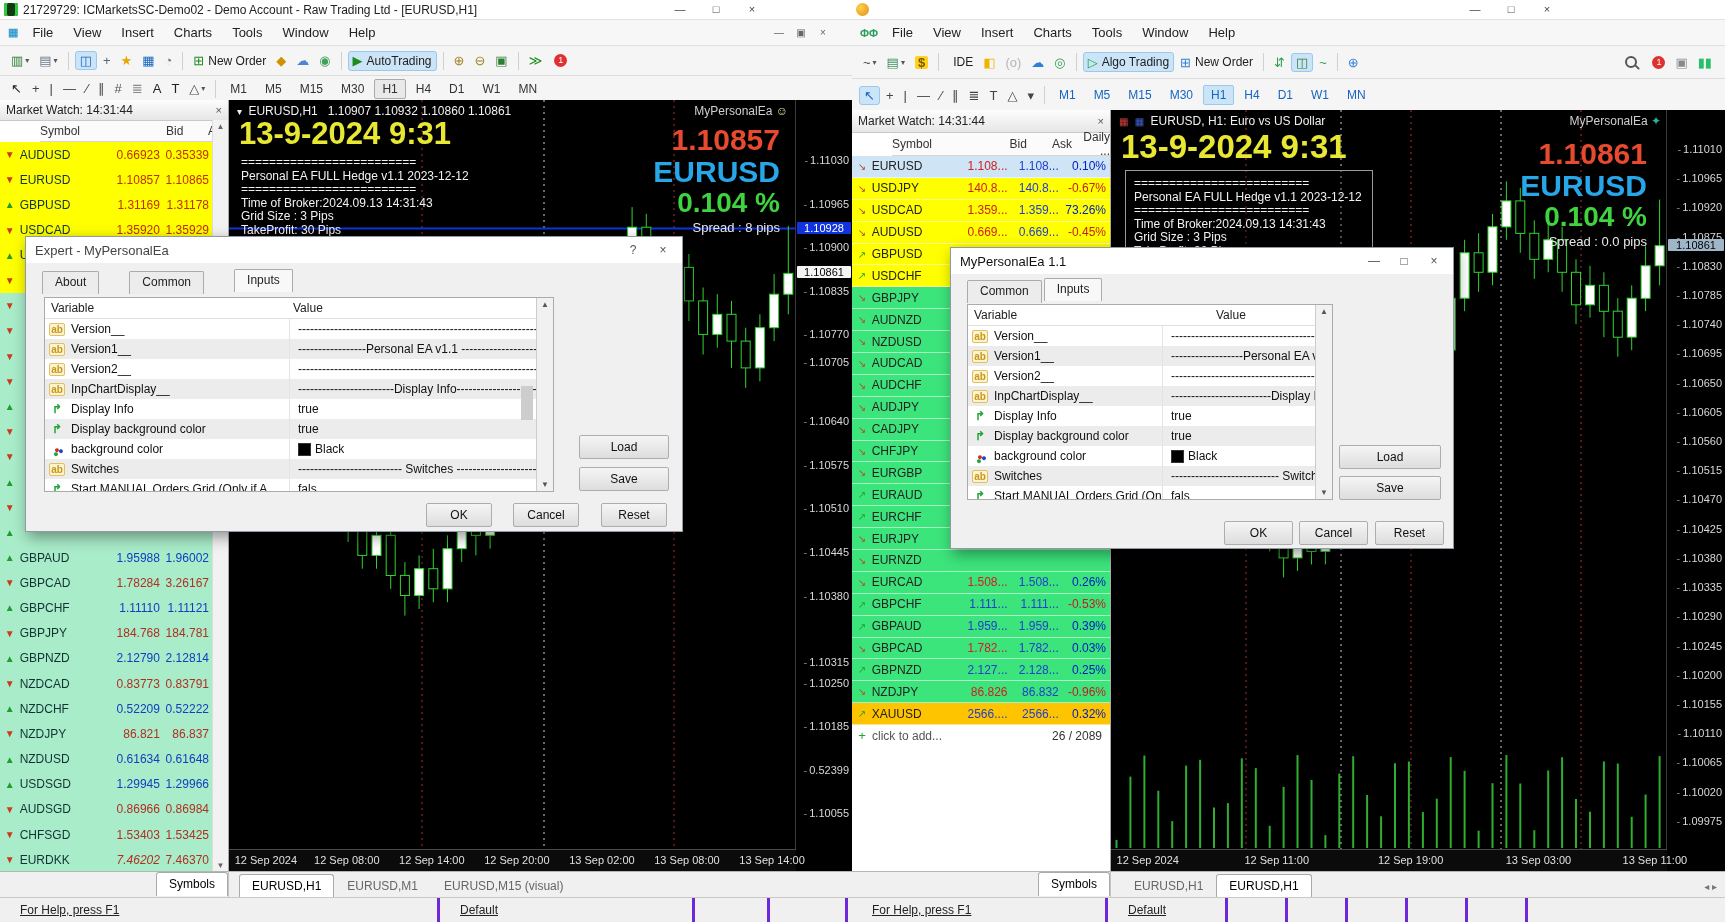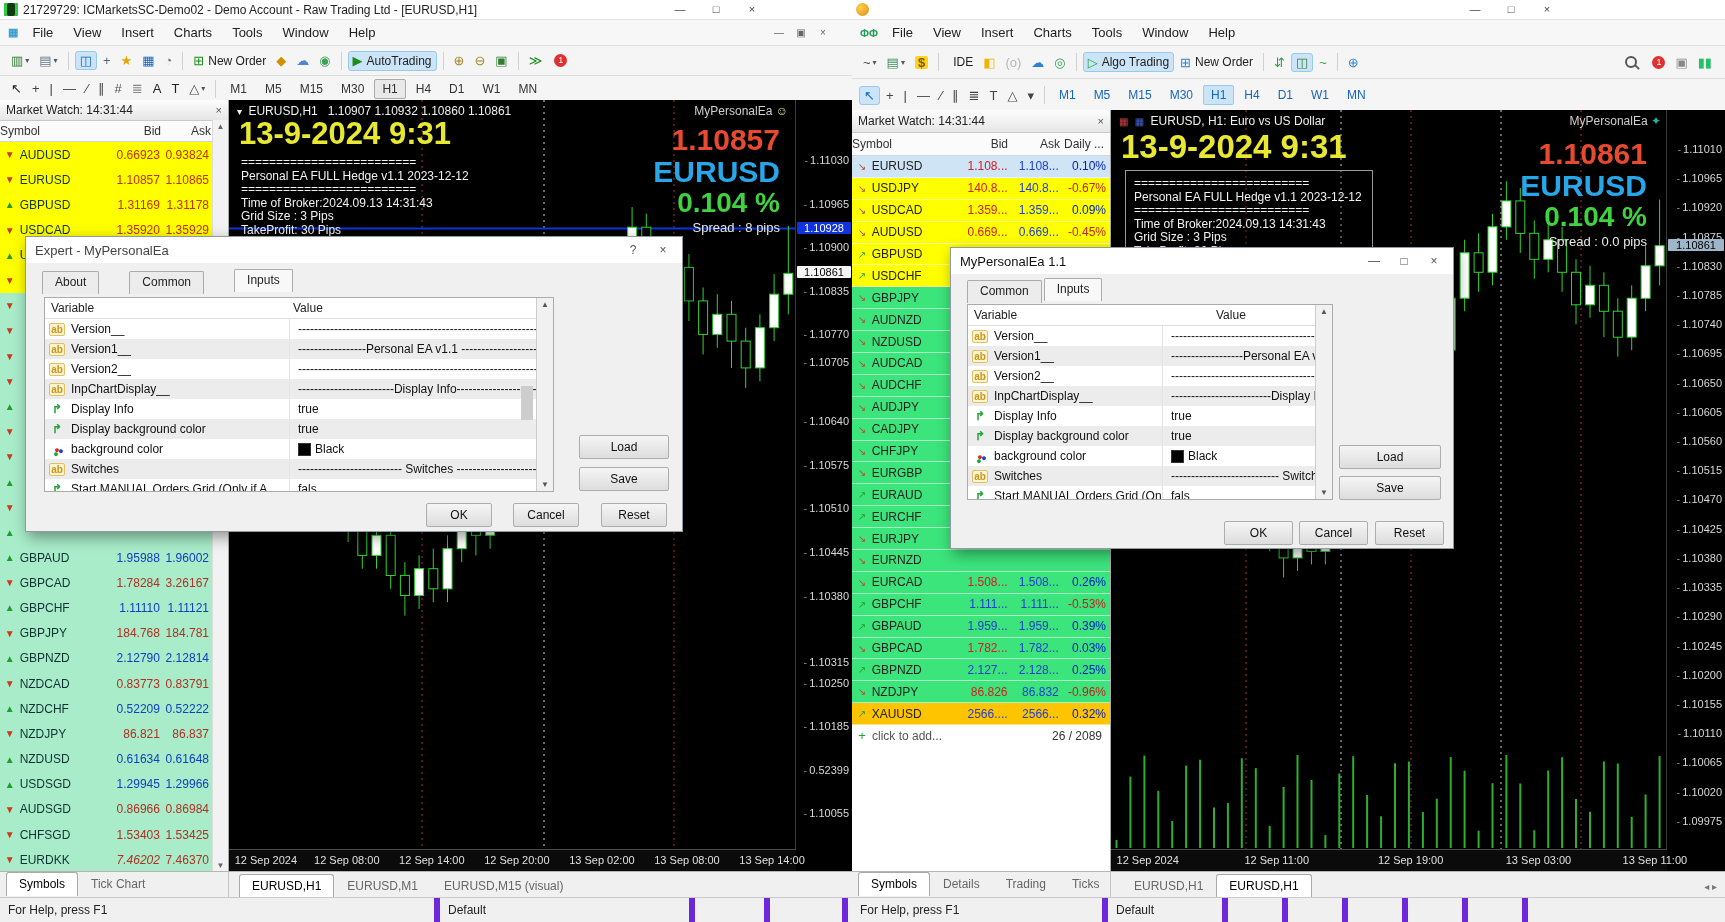--- a/index.html
+++ b/index.html
@@ -39,21 +39,21 @@
   .tf.active{background:#e9e9e9;border-color:#aaa;}
   #rw .tf{color:#1565c0;}
   #rw .tf.active{background:#cce4f7;border-color:#9ac9ee;}
   
   .wbody{position:absolute;left:0;right:0;bottom:50px;display:flex;}
   #lw .wbody{top:100px;} #rw .wbody{top:110px;}
   
   .mw{position:relative;background:#fff;border-right:1px solid #aaa;flex-shrink:0;}
   .mwtitle{height:20px;background:linear-gradient(#fdfdfd,#e6e6e6);border-bottom:1px solid #c9c9c9;display:flex;align-items:center;justify-content:space-between;padding:0 6px;font-size:12px;color:#222;}
   .mwclose{color:#555;font-size:11px;}
-  .mwhead{display:flex;align-items:center;height:20px;background:#fbfbfb;border-bottom:1px solid #d5d5d5;font-size:12px;color:#333;}
+  .mwhead{display:flex;align-items:center;height:20px;background:#fbfbfb;border-bottom:1px solid #d5d5d5;font-size:12px;color:#333;margin-left:40px;}
   .mrow{display:flex;align-items:center;font-size:12px;}
   #lw .mrow{height:25.2px;margin-right:15px;}
   #rw .mrow{height:20.9px;border-bottom:1px solid rgba(255,255,255,.55);}
   .c-arrow{width:20px;text-align:center;font-size:10px;}
   #lw .c-sym{width:88px;color:#133;} 
   #lw .c-bid{width:55px;text-align:right;}
   #lw .c-ask{width:50px;text-align:right;padding-right:4px;}
   #rw .c-sym{width:86px;color:#222;}
   #rw .c-bid,#rw .c-ask{width:52px;text-align:right;}
   #rw .c-daily{width:48px;text-align:right;padding-right:4px;}
@@ -87,28 +87,28 @@
   #rw .eainfo{top:60px;left:14px;border:1px solid #9a9a9a;padding:6px 10px 10px 8px;background:rgba(0,0,0,.25);}
   .bigquote{position:absolute;text-align:right;}
   #lw .bigquote{top:24px;right:72px;}
   #rw .bigquote{top:28px;right:78px;}
   .bigquote .bp{font-size:30px;font-weight:bold;color:#e84a30;line-height:32px;}
   .bigquote .bs{font-size:30px;font-weight:bold;color:#27a7e8;line-height:32px;}
   .bigquote .bpct{font-size:28px;font-weight:bold;color:#3fd43f;line-height:30px;}
   .bigquote .bspread{font-size:13px;color:#e8e8e8;margin-top:2px;}
   
   .tabstrip{position:absolute;left:0;right:0;bottom:24px;height:26px;background:#f0f0f0;border-top:1px solid #b5b5b5;display:flex;align-items:flex-end;font-size:12px;}
-  .mwtabs{display:flex;align-items:flex-start;height:100%;border-right:1px solid #c5c5c5;flex-shrink:0;padding-left:6px;}
+  .mwtabs{display:flex;align-items:flex-end;height:100%;border-right:1px solid #c5c5c5;flex-shrink:0;padding-left:6px;flex-direction:column;}
   .ctabs{display:flex;align-items:flex-end;height:100%;padding-left:10px;flex:1;position:relative;}
   .tab{padding:4px 12px 5px;color:#666;border:1px solid transparent;border-bottom:none;white-space:nowrap;}
   .tab.active{background:#fff;border-color:#aaa;color:#000;border-radius:3px 3px 0 0;}
   .ctabnav{position:absolute;right:8px;bottom:6px;color:#777;font-size:10px;}
   
   .statusbar{position:absolute;left:0;right:0;bottom:0;height:24px;background:#f0f0f0;border-top:1px solid #c9c9c9;display:flex;align-items:center;font-size:12px;color:#222;}
-  .seg{height:100%;display:flex;align-items:center;padding-left:8px;border-right:6px solid #6d28d9;box-sizing:border-box;flex-shrink:0;}
+  .seg{height:100%;display:flex;align-items:center;padding-left:20px;border-right:3px solid #6d28d9;box-sizing:border-box;flex-shrink:0;text-decoration:underline;}
   
   .dlg{position:absolute;background:#f0f0f0;border:1px solid #8f9aa5;box-shadow:3px 5px 14px rgba(0,0,0,.4);z-index:60;font-size:12px;}
   #ld{left:25px;top:236px;width:656px;height:294px;}
   #rd{left:950px;top:247px;width:502px;height:300px;}
   .dtitle{position:relative;height:26px;background:#fff;display:flex;align-items:center;padding:0 9px;color:#444;font-size:13px;}
   #rd .dtitle{color:#111;}
   .dctl{position:absolute;right:4px;top:0;height:26px;display:flex;align-items:center;}
   .dctl span{width:30px;text-align:center;color:#555;font-size:12px;}
   .dtabs{position:absolute;left:16px;display:flex;}
   #ld .dtabs{top:34px;gap:28px;} #rd .dtabs{top:32px;}
@@ -279,21 +279,21 @@
         <div class="mwhead" id="lw-mwhead">
             <span style="width: 106px;">Symbol</span>
             <span style="width: 55px; text-align: right;">Bid</span>
             <span style="width: 50px; text-align: right;">Ask</span>
           </div>
         <div class="mwrows" id="lw-mwrows">
             <div class="mrow bg-yellow">
               <span class="c-arrow" style="color: rgb(204, 58, 30);">▼</span>
               <span class="c-sym">AUDUSD</span>
               <span class="c-bid" style="color: rgb(192, 48, 0);">0.66923</span>
-              <span class="c-ask" style="color: rgb(192, 48, 0);">0.93824</span>
+              <span class="c-ask" style="color: rgb(192, 48, 0);">0.35339</span>
             </div>
             <div class="mrow bg-yellow">
               <span class="c-arrow" style="color: rgb(204, 58, 30);">▼</span>
               <span class="c-sym">EURUSD</span>
               <span class="c-bid" style="color: rgb(192, 48, 0);">1.10857</span>
               <span class="c-ask" style="color: rgb(192, 48, 0);">1.10865</span>
             </div>
             <div class="mrow bg-yellow">
               <span class="c-arrow" style="color: rgb(31, 158, 44);">▲</span>
               <span class="c-sym">GBPUSD</span>
@@ -768,21 +768,21 @@
               <span class="c-sym">USDJPY</span>
               <span class="c-bid" style="color: rgb(208, 32, 32);">140.8...</span>
               <span class="c-ask" style="color: rgb(32, 64, 208);">140.8...</span>
               <span class="c-daily" style="color: rgb(192, 32, 32);">-0.67%</span>
             </div>
             <div class="mrow bg-yellow">
               <span class="c-arrow" style="color: rgb(176, 80, 42);">↘</span>
               <span class="c-sym">USDCAD</span>
               <span class="c-bid" style="color: rgb(208, 32, 32);">1.359...</span>
               <span class="c-ask" style="color: rgb(32, 64, 208);">1.359...</span>
-              <span class="c-daily" style="color: rgb(0, 32, 192);">0.09%</span>
+              <span class="c-daily" style="color: rgb(0, 32, 192);">73.26%</span>
             </div>
             <div class="mrow bg-yellow">
               <span class="c-arrow" style="color: rgb(176, 80, 42);">↘</span>
               <span class="c-sym">AUDUSD</span>
               <span class="c-bid" style="color: rgb(208, 32, 32);">0.669...</span>
               <span class="c-ask" style="color: rgb(32, 64, 208);">0.669...</span>
               <span class="c-daily" style="color: rgb(192, 32, 32);">-0.45%</span>
             </div>
             <div class="mrow bg-yellow">
               <span class="c-arrow" style="color: rgb(31, 158, 44);">↗</span>

